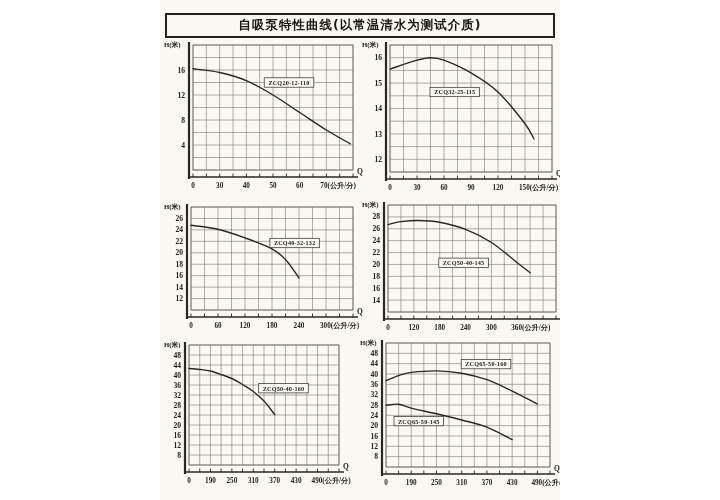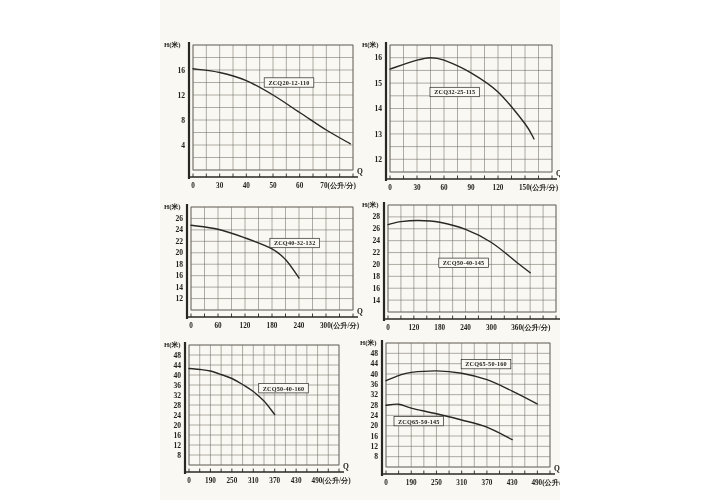--- a/index.html
+++ b/index.html
@@ -20,20 +20,23 @@
     font-weight:bold;font-size:12.5px;color:#181712;letter-spacing:1px;
     font-family:"DejaVu Sans","Liberation Sans",sans-serif;
   }
   figure.chart{position:absolute;margin:0;padding:0;}
   svg text{fill:#24221d;font-family:"Liberation Serif","DejaVu Serif",serif;}
 </style>
 </head>
 <body>
 
 <div class="sheet">
+  <div class="title-box">
+    <span>自吸泵特性曲线(以常温清水为测试介质)</span>
+  </div>
   <figure class="chart" style="left: 2px; top: 38px; width: 206px; height: 154px;"><svg width="206" height="154" viewBox="0 0 206 154">
         <g stroke="#6e6a61" stroke-width="0.55">
           <line x1="31.00" y1="7.00" x2="31.00" y2="132.00"></line>
           <line x1="44.33" y1="7.00" x2="44.33" y2="132.00"></line>
           <line x1="57.67" y1="7.00" x2="57.67" y2="132.00"></line>
           <line x1="71.00" y1="7.00" x2="71.00" y2="132.00"></line>
           <line x1="84.33" y1="7.00" x2="84.33" y2="132.00"></line>
           <line x1="97.67" y1="7.00" x2="97.67" y2="132.00"></line>
           <line x1="111.00" y1="7.00" x2="111.00" y2="132.00"></line>
           <line x1="124.33" y1="7.00" x2="124.33" y2="132.00"></line>

